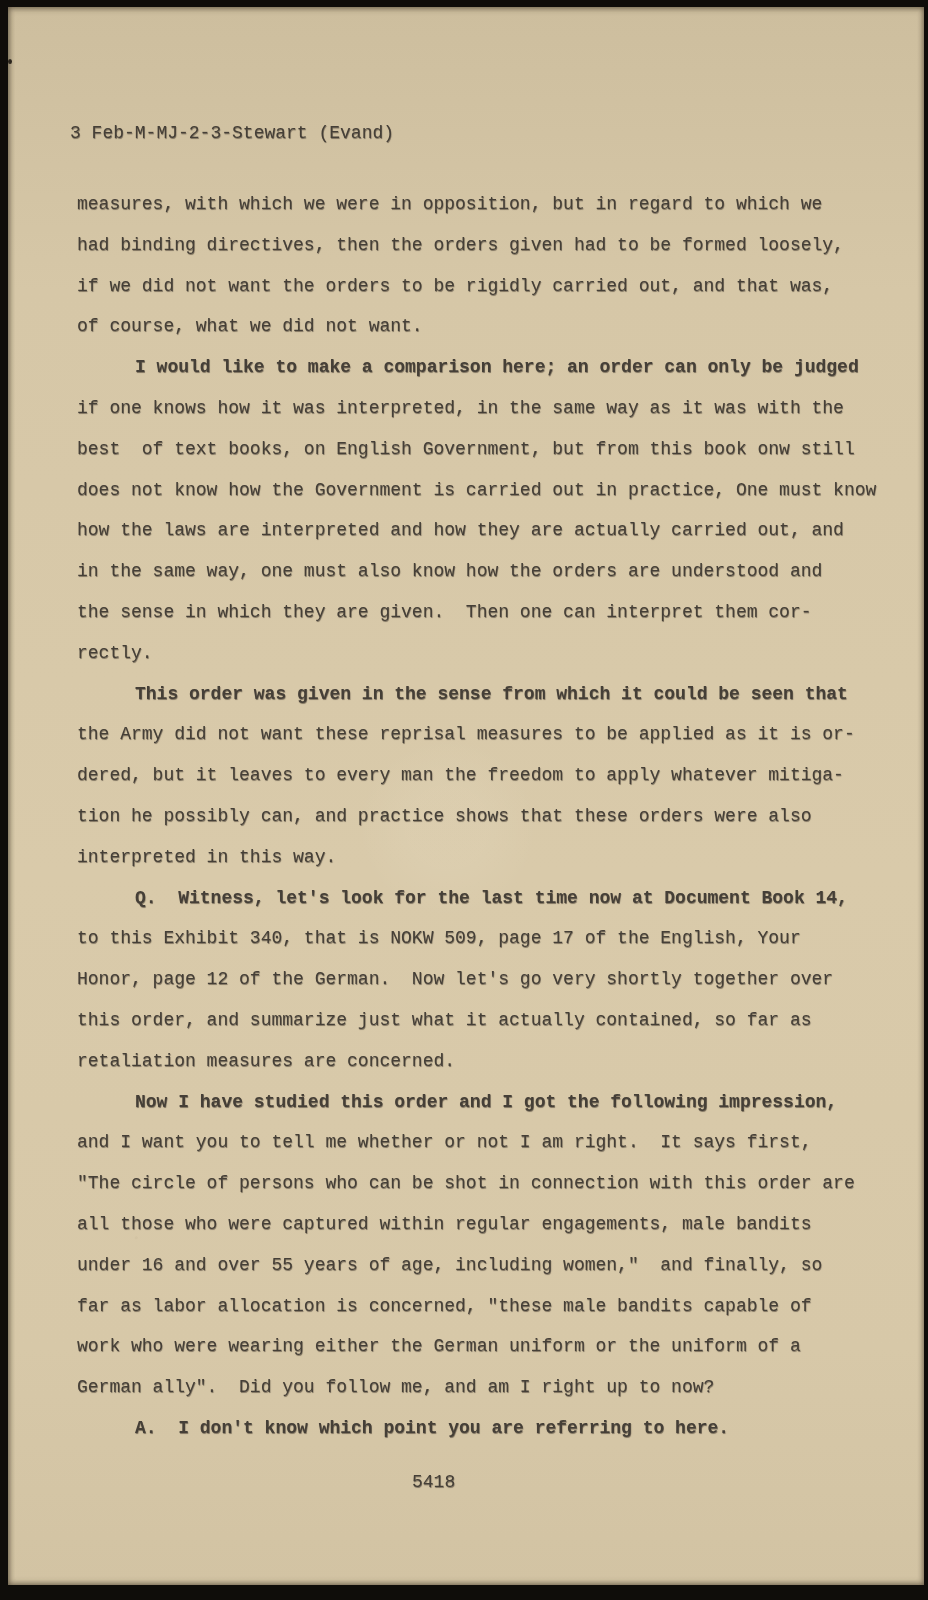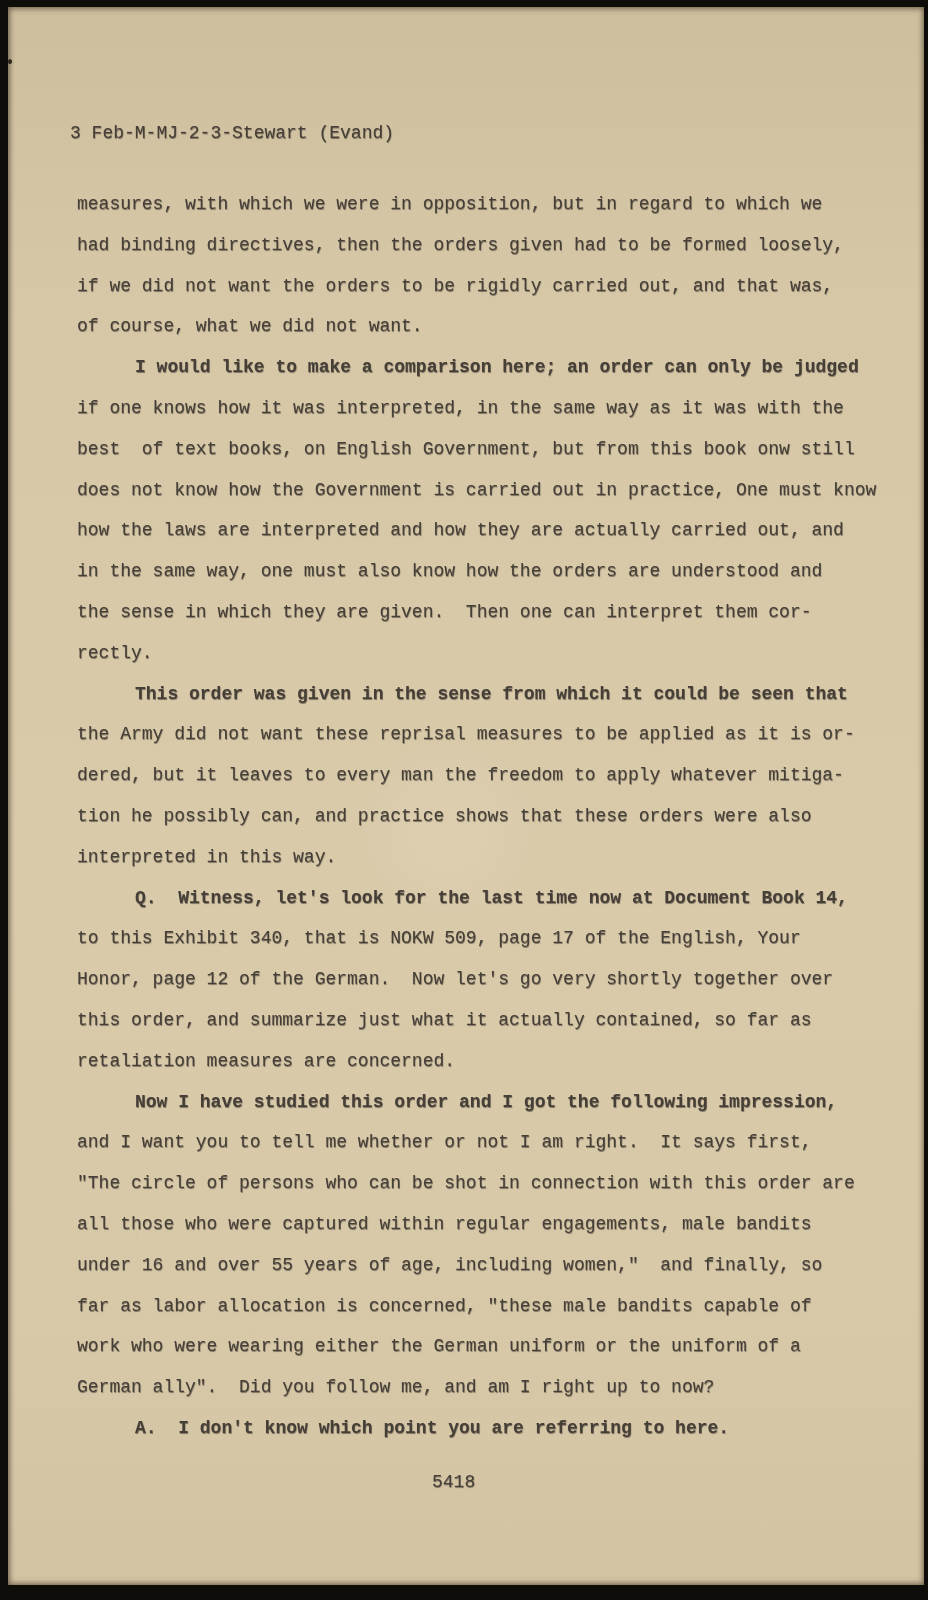--- a/index.html
+++ b/index.html
@@ -66,21 +66,21 @@
     line-height: 40.8px;
     height: 40.8px;
   }
   .body-block .line.indent {
     padding-left: 58px;
     font-weight: bold;
   }
   .page-number {
     position: absolute;
     top: 1463px;
-    left: 424px;
+    left: 404px;
     line-height: 25px;
   }
 </style>
 </head>
 <body>
 
 <div class="paper">
   <div class="grain"></div>
   <div class="speck"></div>
 

